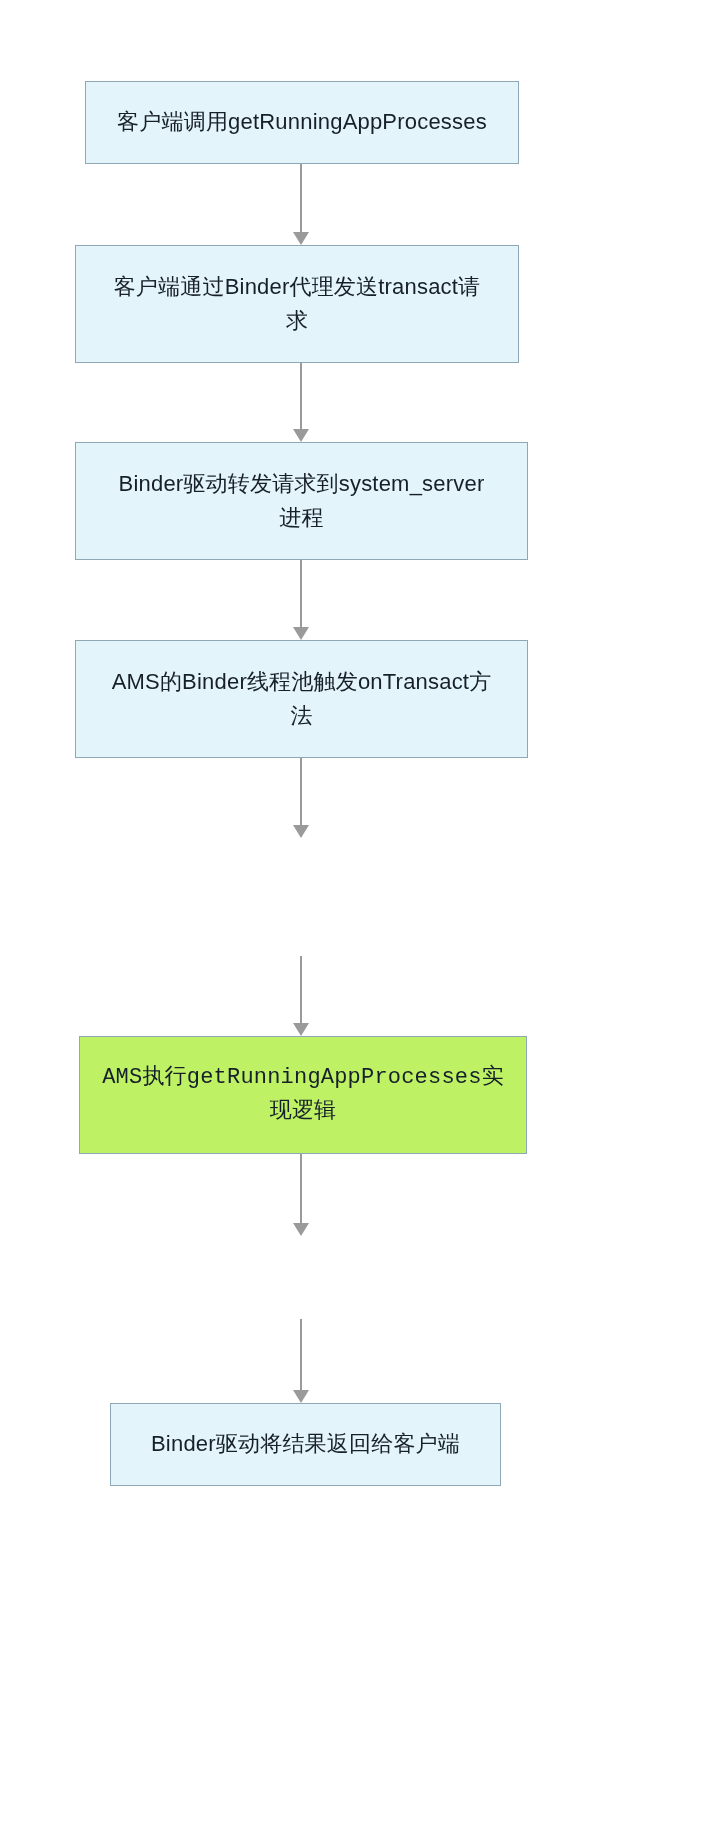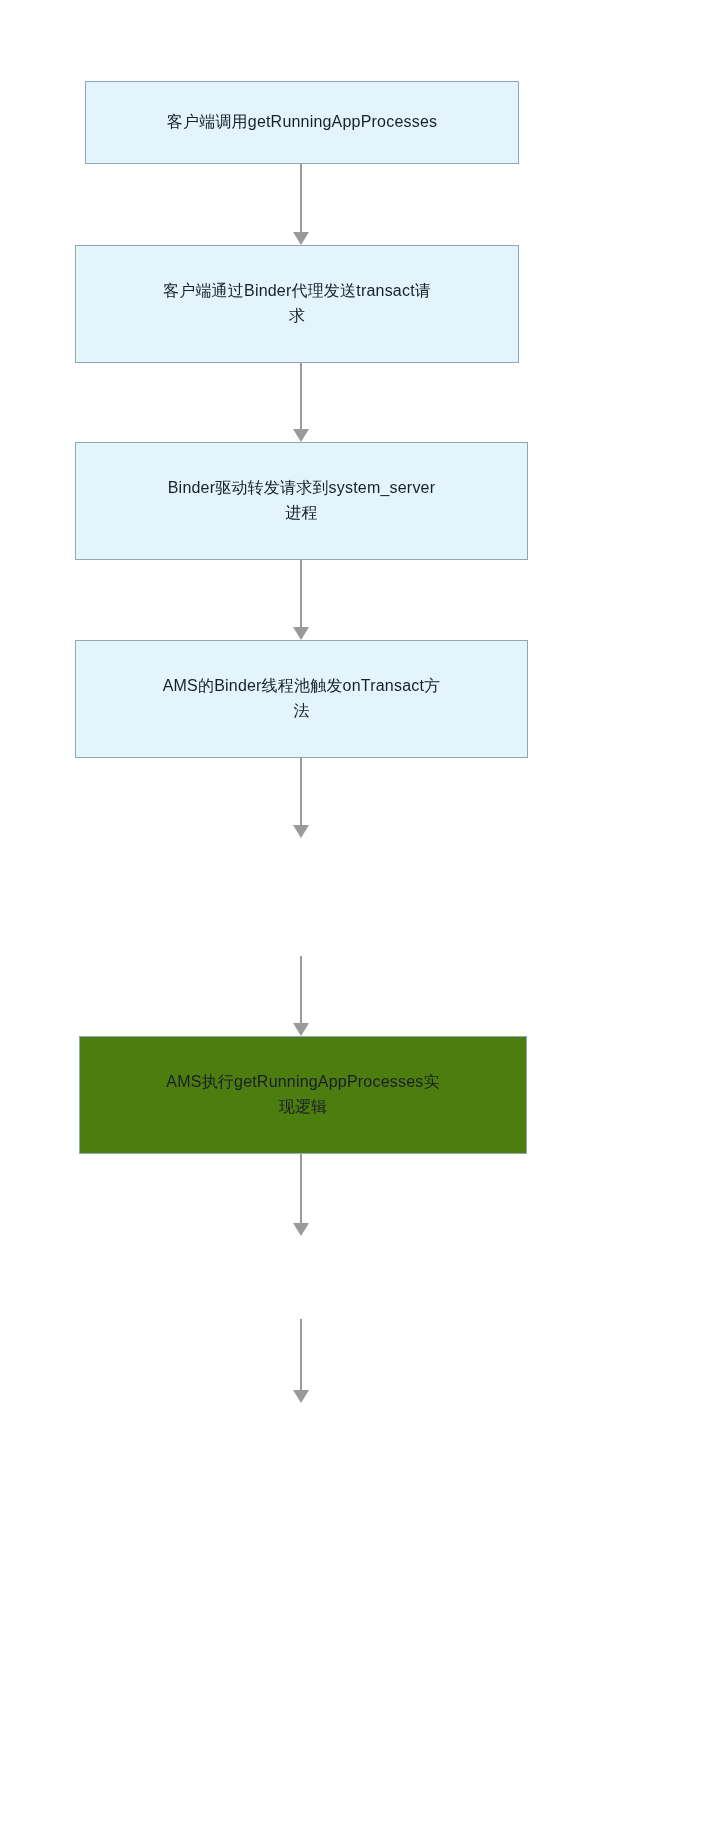--- a/index.html
+++ b/index.html
@@ -25,21 +25,21 @@
   .node {
     position: absolute;
     box-sizing: border-box;
     background: #e4f4fb;
     border: 1px solid #8fa8b5;
     display: flex;
     align-items: center;
     justify-content: center;
     text-align: center;
     color: #17202a;
-    font-size: 16px;
+    font-size: 22px;
     line-height: 1.55;
     letter-spacing: 0.2px;
     padding: 20px 14px;
   }
 
   .node .node-label {
     display: block;
     width: 100%;
     white-space: pre-line;
   }
@@ -85,17 +85,20 @@
 求</span>
     </div>
     <div class="node" style="left: 75px; top: 442px; width: 453px; height: 118px; background: rgb(228, 244, 251); border-color: rgb(143, 168, 181); color: rgb(23, 32, 42);">
       <span class="node-label">Binder驱动转发请求到system_server
 进程</span>
     </div>
     <div class="node" style="left: 75px; top: 640px; width: 453px; height: 118px; background: rgb(228, 244, 251); border-color: rgb(143, 168, 181); color: rgb(23, 32, 42);">
       <span class="node-label">AMS的Binder线程池触发onTransact方
 法</span>
     </div>
-    <div class="node" style="left: 79px; top: 1036px; width: 448px; height: 118px; background: #4d7c0f; border-color: rgb(143, 168, 181); color: rgb(23, 32, 42);">
+    <div class="node" style="left: 79px; top: 1036px; width: 448px; height: 118px; background: #bef264; border-color: rgb(143, 168, 181); color: rgb(23, 32, 42); font-family: Liberation Mono, monospace;">
       <span class="node-label">AMS执行getRunningAppProcesses实
 现逻辑</span>
+    </div>
+    <div class="node" style="left: 110px; top: 1403px; width: 391px; height: 83px; background: rgb(228, 244, 251); border-color: rgb(143, 168, 181); color: rgb(23, 32, 42);">
+      <span class="node-label">Binder驱动将结果返回给客户端</span>
     </div>
   </div>
 
 </body></html>

